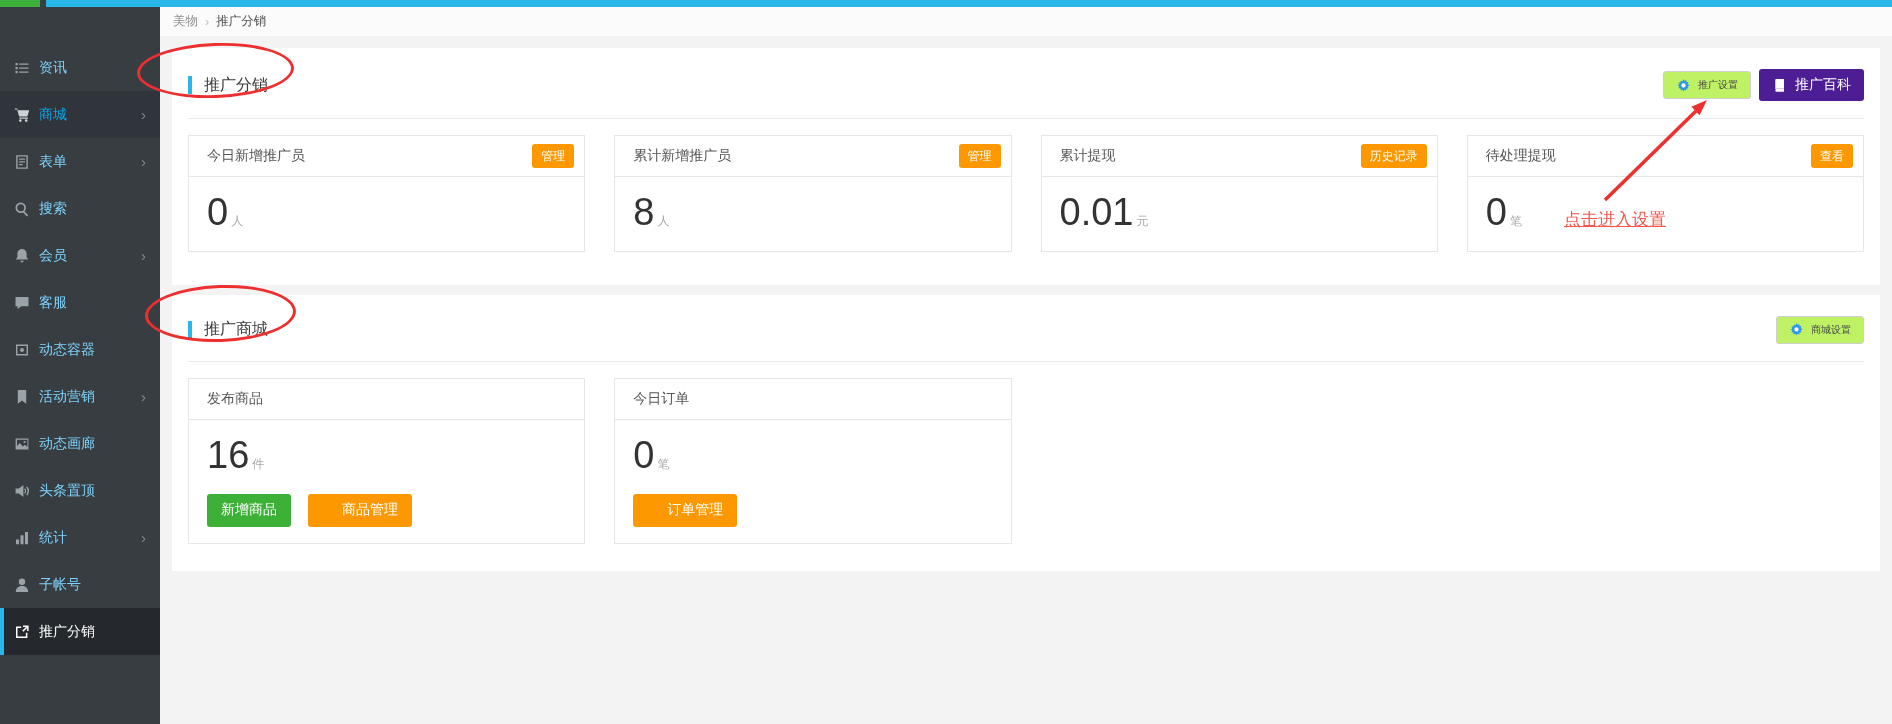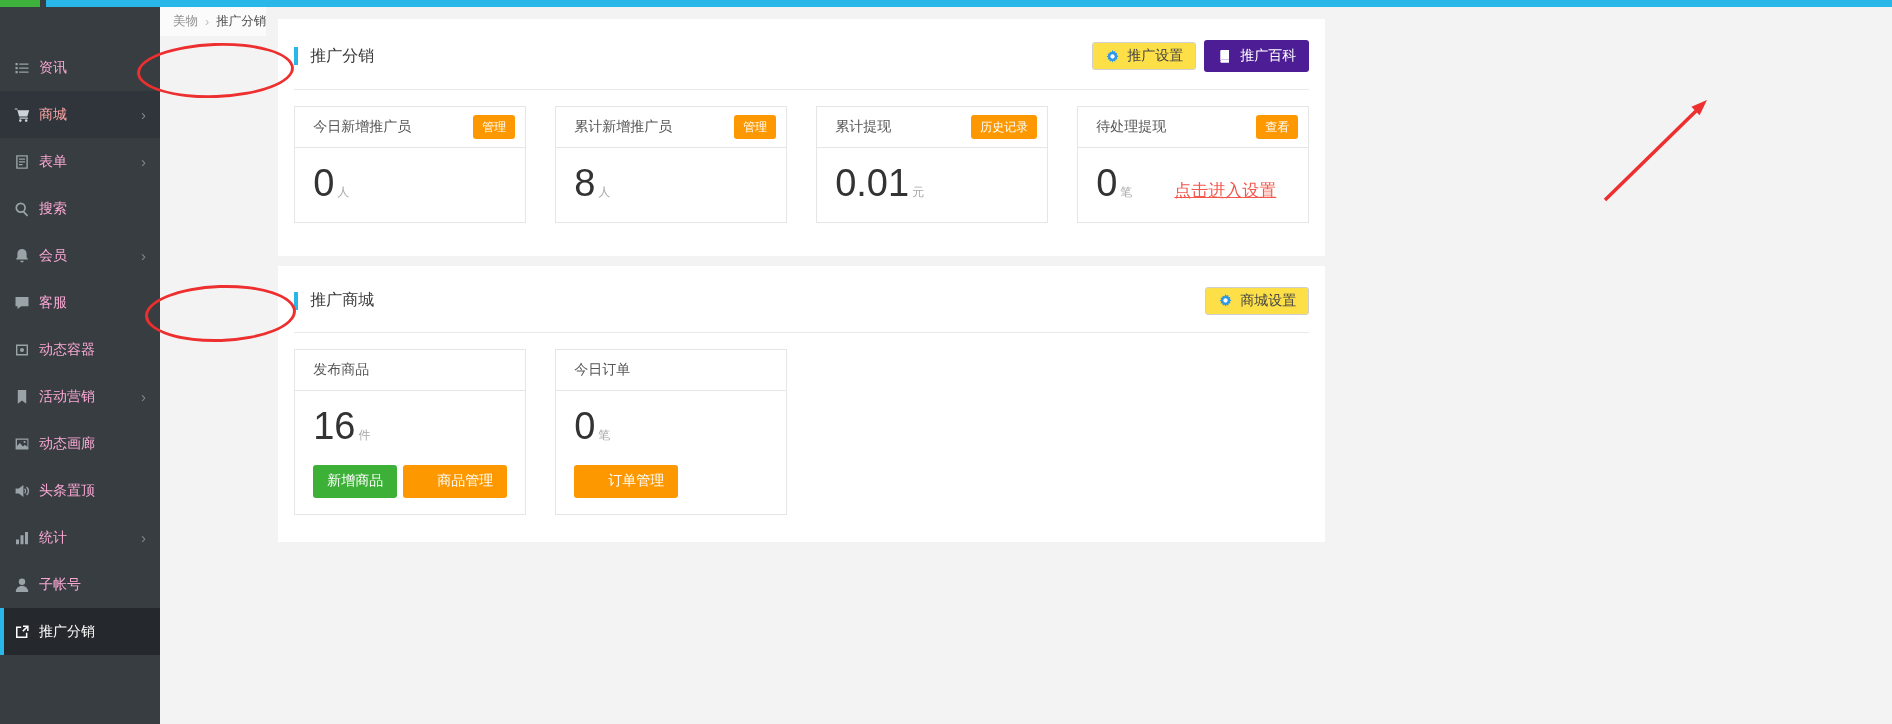--- a/index.html
+++ b/index.html
@@ -8,69 +8,69 @@
 
   
   .topbar { position:relative; height:7px; background:#29b6e8; }
   .tb-green { position:absolute; left:0; top:0; width:40px; height:7px; background:#3eb13d; }
   .tb-gap { position:absolute; left:40px; top:0; width:6px; height:7px; background:#383d41; }
 
   .app { display:flex; height:717px; }
 
   
   .sidebar { width:160px; background:#383d41; padding-top:37px; flex:none; }
-  .s-item { height:47px; display:flex; align-items:center; padding:0 14px; color:#f9a8d4;
+  .s-item { height:47px; display:flex; align-items:center; padding:0 14px; color:#7dd3fc;
             font-size:14px; cursor:pointer; }
   .s-item .ic { width:16px; height:16px; margin-right:9px; color:#99a3a8; display:inline-flex; flex:none; }
   .s-item .ic svg { width:16px; height:16px; fill:currentColor; }
   .s-label { white-space:nowrap; }
   .s-arrow { margin-left:auto; color:#7f898e; font-size:15px; line-height:1; }
   .s-arrow::before { content:"›"; }
-  .s-item.hl { background:#2f353a; color:#fca5a5; }
+  .s-item.hl { background:#2f353a; color:#0ea5e9; }
   .s-item.hl .ic { color:#cdd4d7; }
   .s-item.active { background:#25292d; color:#fff; border-left:4px solid #29b6e8; padding-left:10px; }
   .s-item.active .ic { color:#fff; }
 
   
-  .main { flex:1; display:flex; flex-direction:row; min-width:0; }
+  .main { flex:1; display:flex; flex-direction:column; min-width:0; }
   .breadcrumb { height:29px; background:#fbfbfb; display:flex; align-items:center;
                 padding-left:13px; font-size:12.5px; color:#919191; flex:none; }
   .bc-sep { margin:0 7px; color:#bcbcbc; }
   .bc-current { color:#4e4e4e; }
   .content { padding:12px; }
 
   .panel { background:#fff; }
   .panel + .panel { margin-top:10px; }
   .panel-head { margin:0 16px; padding:21px 0 17px; border-bottom:1px solid #e9e9e9;
                 display:flex; align-items:center; }
   .sec-title { display:flex; align-items:center; font-size:16px; color:#3c3c3c; }
   .tmark { width:4px; height:18px; background:#29b6e8; margin-right:12px; }
   .head-actions { margin-left:auto; display:flex; align-items:center; gap:8px; }
 
-  .btn-plain { height:28px; padding:0 12px; background:#fde047; border:1px solid #cfcfcf;
-               border-radius:3px; font-size:14px; color:#454545; display:inline-flex;
+  .btn-plain { height:28px; padding:0 12px; background:#bef264; border:1px solid #cfcfcf;
+               border-radius:3px; font-size:10px; color:#454545; display:inline-flex;
                align-items:center; gap:7px; cursor:pointer; font-family:inherit; }
   .btn-plain svg { width:15px; height:15px; }
   .btn-orange-big { height:32px; padding:0 13px; background:#4c1d95; border:none; border-radius:3px;
                     font-size:14px; color:#fff; display:inline-flex; align-items:center; gap:8px;
                     cursor:pointer; font-family:inherit; }
   .btn-orange-big svg { width:15px; height:15px; fill:#fff; }
 
   .cards { display:grid; grid-template-columns:repeat(4,1fr); gap:29px; padding:16px 16px 33px; }
   .cards.row2 { padding-bottom:27px; }
   .card { background:#fff; border:1px solid #e6e6e6; }
   .card-head { height:41px; display:flex; align-items:center; padding:0 10px 0 18px;
                border-bottom:1px solid #e6e6e6; font-size:14px; color:#555; }
   .badge { margin-left:auto; background:#fd9800; color:#fff; font-size:12px; line-height:1;
            padding:6px 9px; border-radius:3px; cursor:pointer; white-space:nowrap; }
   .card-value { padding:15px 18px 17px; display:flex; align-items:baseline; }
   .num { font-size:38px; color:#333; line-height:1.1; }
   .unit { font-size:12px; color:#a9a9a9; margin-left:3px; }
   .note-red { font-size:17px; color:#f4564c; margin-left:42px;text-decoration:underline; }
-  .card-actions { display:flex; gap:6px; padding:0 18px 16px; }
+  .card-actions { display:flex; gap:17px; padding:0 18px 16px; }
   .abtn { height:33px; padding:0 14px; border:none; border-radius:3px; color:#fff; font-size:14px;
           cursor:pointer; font-family:inherit; }
   .abtn.green { background:#3cb037; }
   .abtn.orange { background:#fd9800;padding-left:34px; }
 
   
   .ellipse { position:absolute; border:3px solid #ee2f2f; border-radius:50%; pointer-events:none; }
   .el-1 { left:137px; top:43px; width:157px; height:55px; transform:rotate(-2deg); }
   .el-2 { left:145px; top:285px; width:151px; height:57px; transform:rotate(-2deg); }
   .arrow-svg { position:absolute; left:1585px; top:92px; pointer-events:none; }

